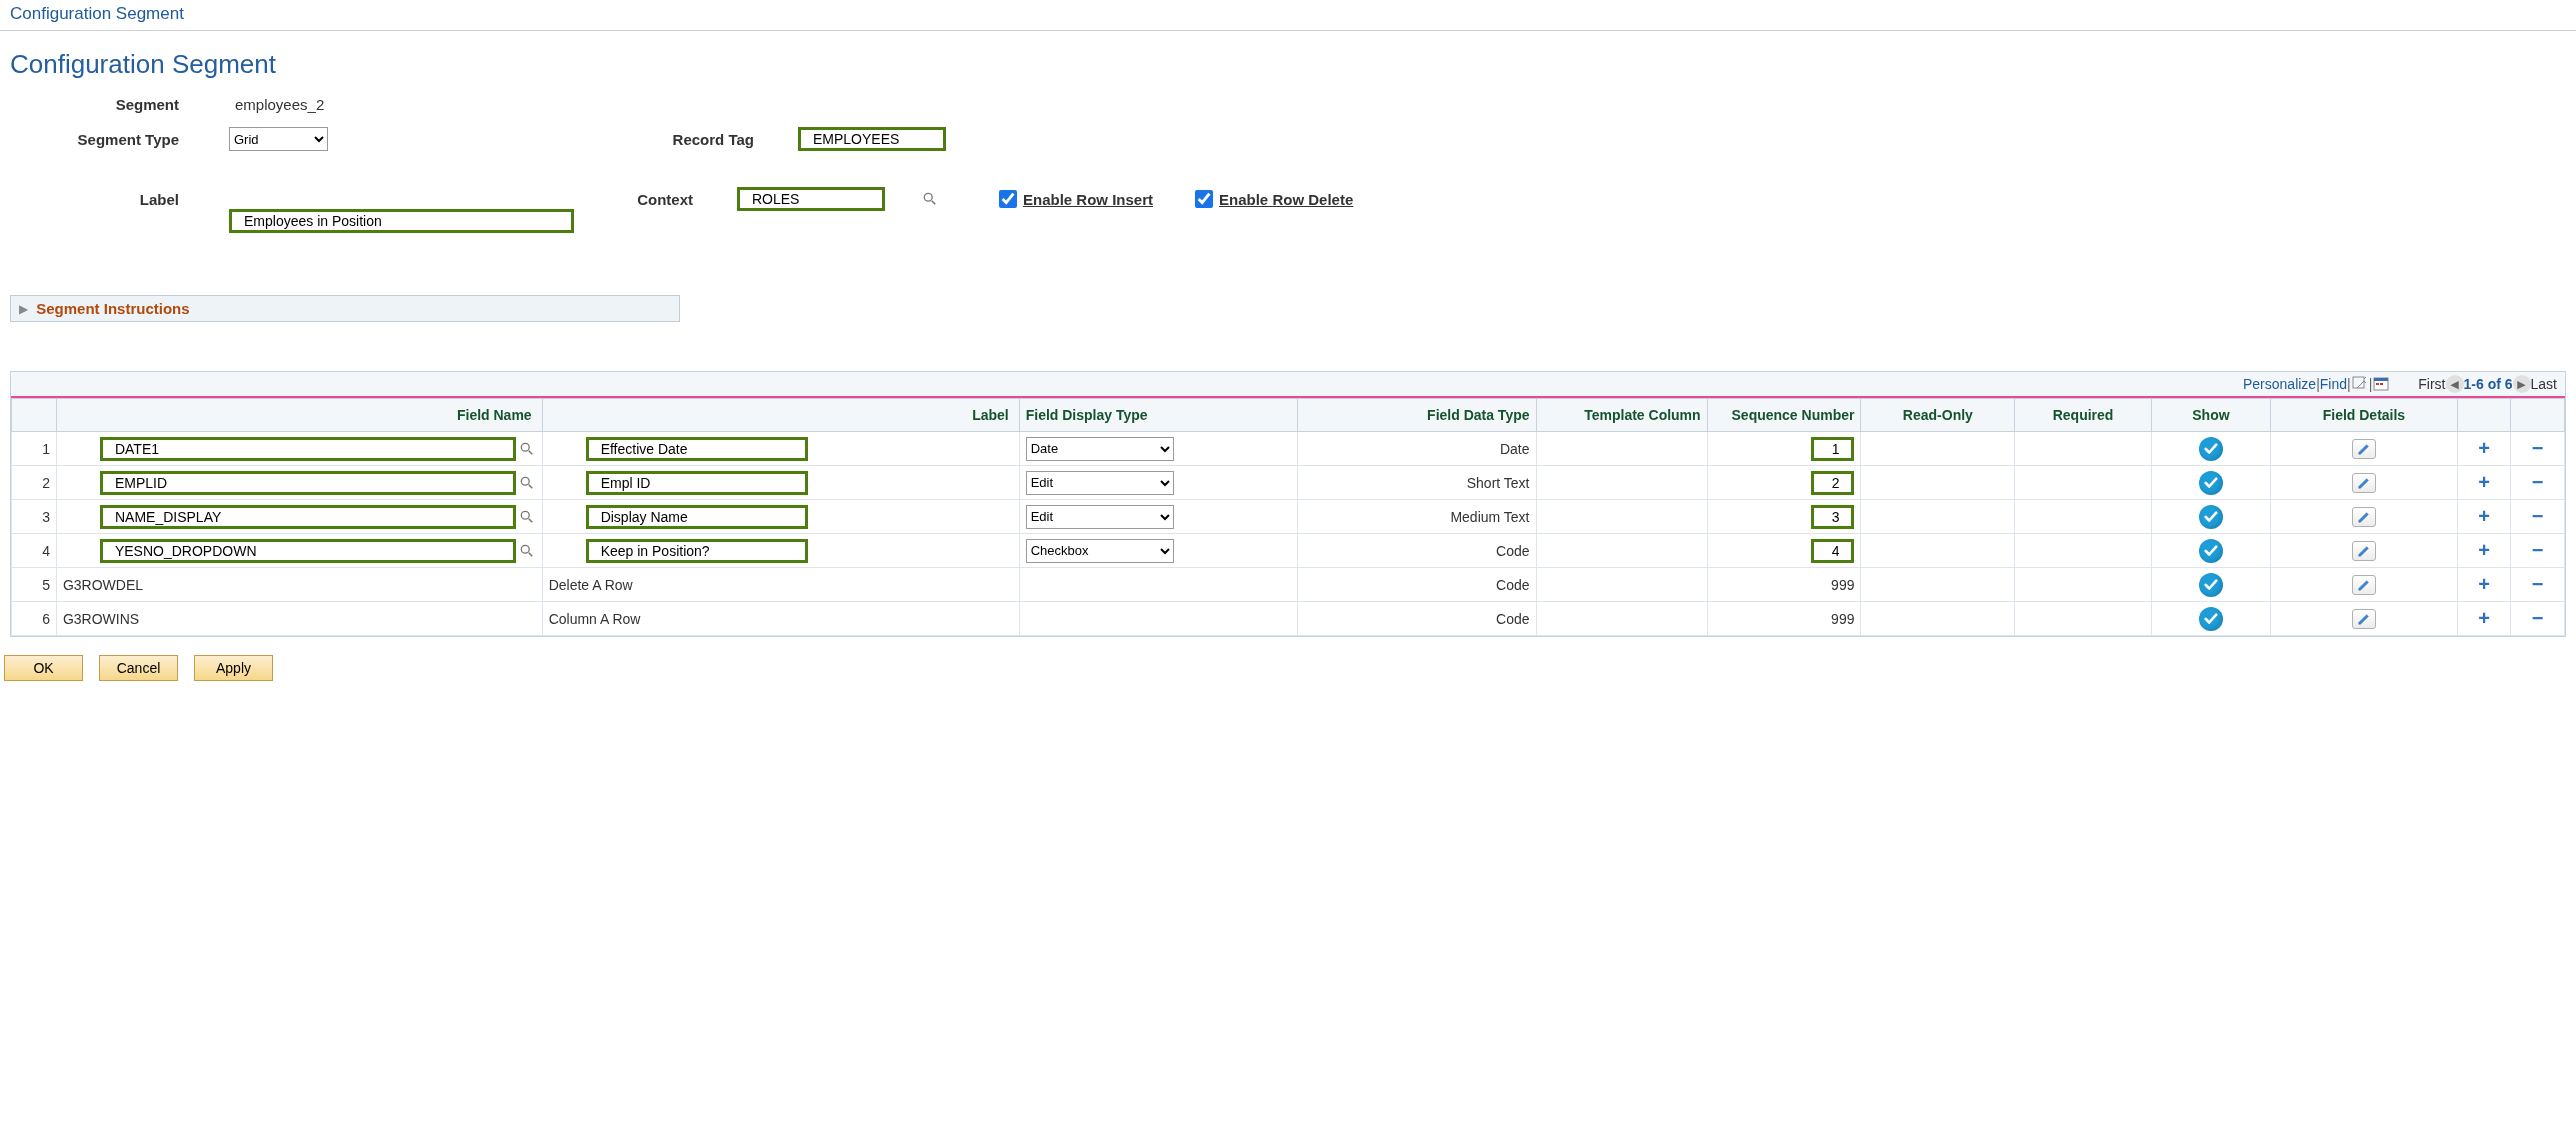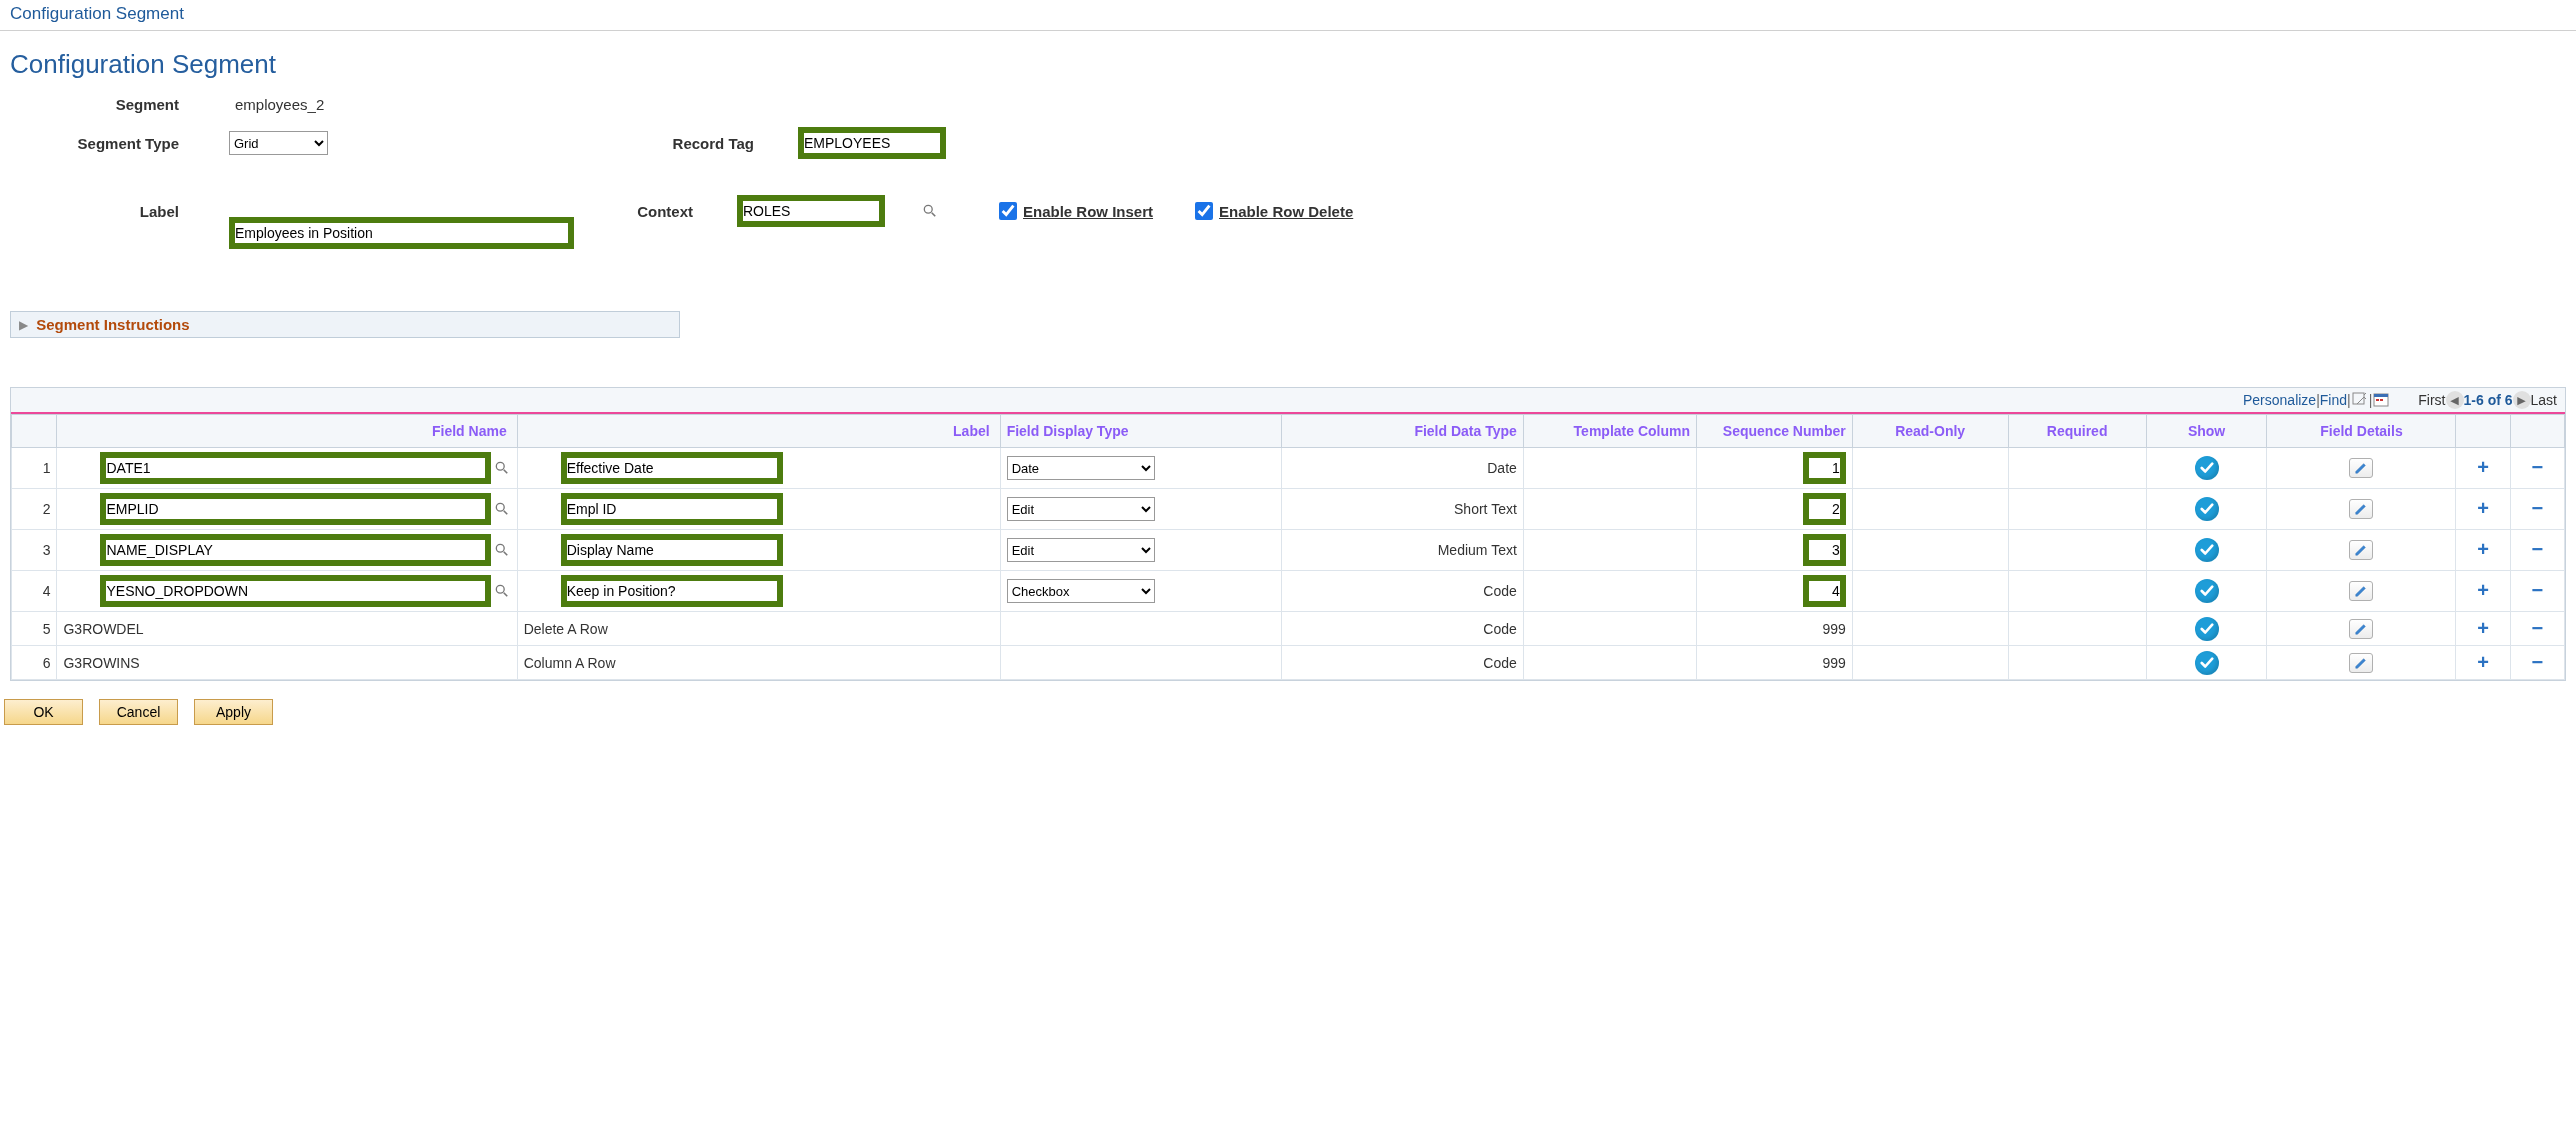--- a/index.html
+++ b/index.html
@@ -53,23 +53,23 @@
     padding-left: 6px;
   }
   select.std {
     font-size: 13px;
     height: 24px;
     border: 1px solid #999;
     background: #fff;
   }
   input.std {
     font-size: 14px;
-    height: 32px;
-    border: 6px solid #4d7c0f;
-    padding: 1px 0;
+    height: 24px;
+    border: 3px solid #4d7c0f;
+    padding: 1px 12px;
     background: #fff;
   }
   .lookup-icon {
     display: inline-flex;
     align-items: center;
     justify-content: center;
     width: 18px;
     height: 20px;
     margin-left: 4px;
     cursor: pointer;
@@ -151,21 +151,21 @@
     cursor:pointer;
   }
   .bold-blue { color:#1f5a9a; font-weight:700; }
 
   table.grid {
     width: 100%;
     border-collapse: collapse;
   }
   table.grid th {
     background: #f4f7fa;
-    color: #8b5cf6;
+    color: #14532d;
     font-weight: 700;
     font-size: 14px;
     padding: 8px 6px;
     border: 1px solid #c8d2dc;
     vertical-align: bottom;
   }
   table.grid td {
     border: 1px solid #dde4eb;
     padding: 4px 6px;
     font-size: 14px;

